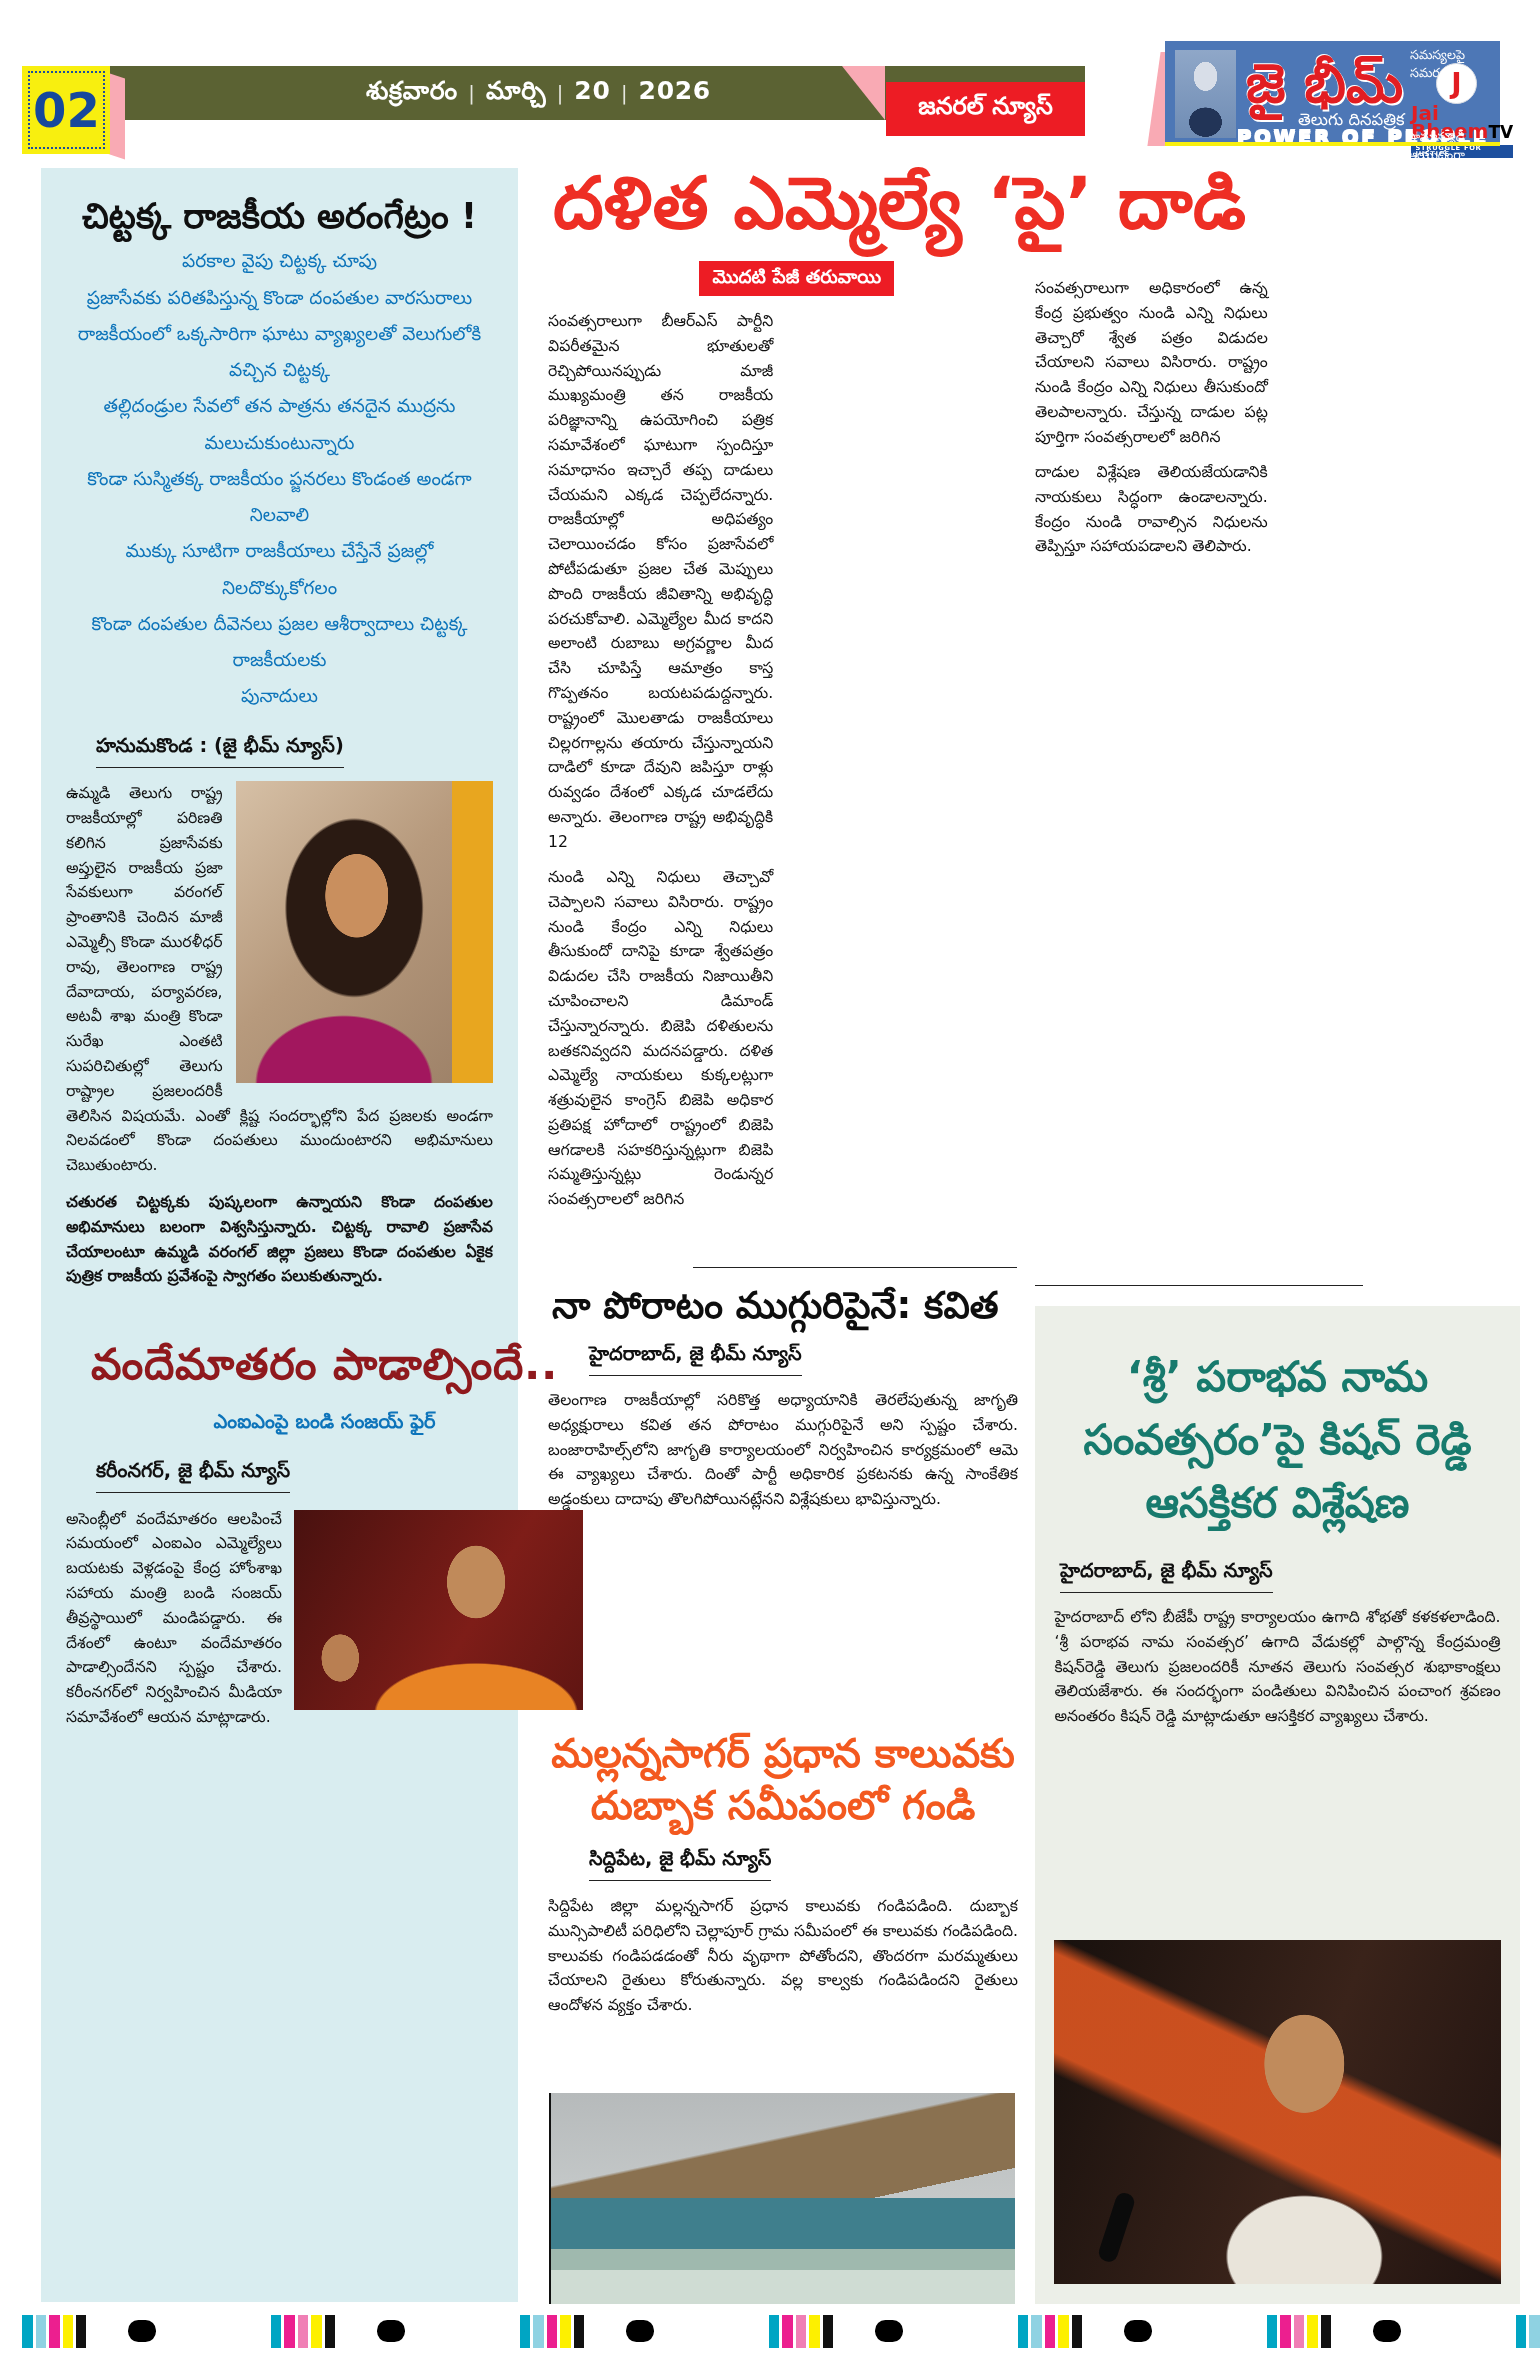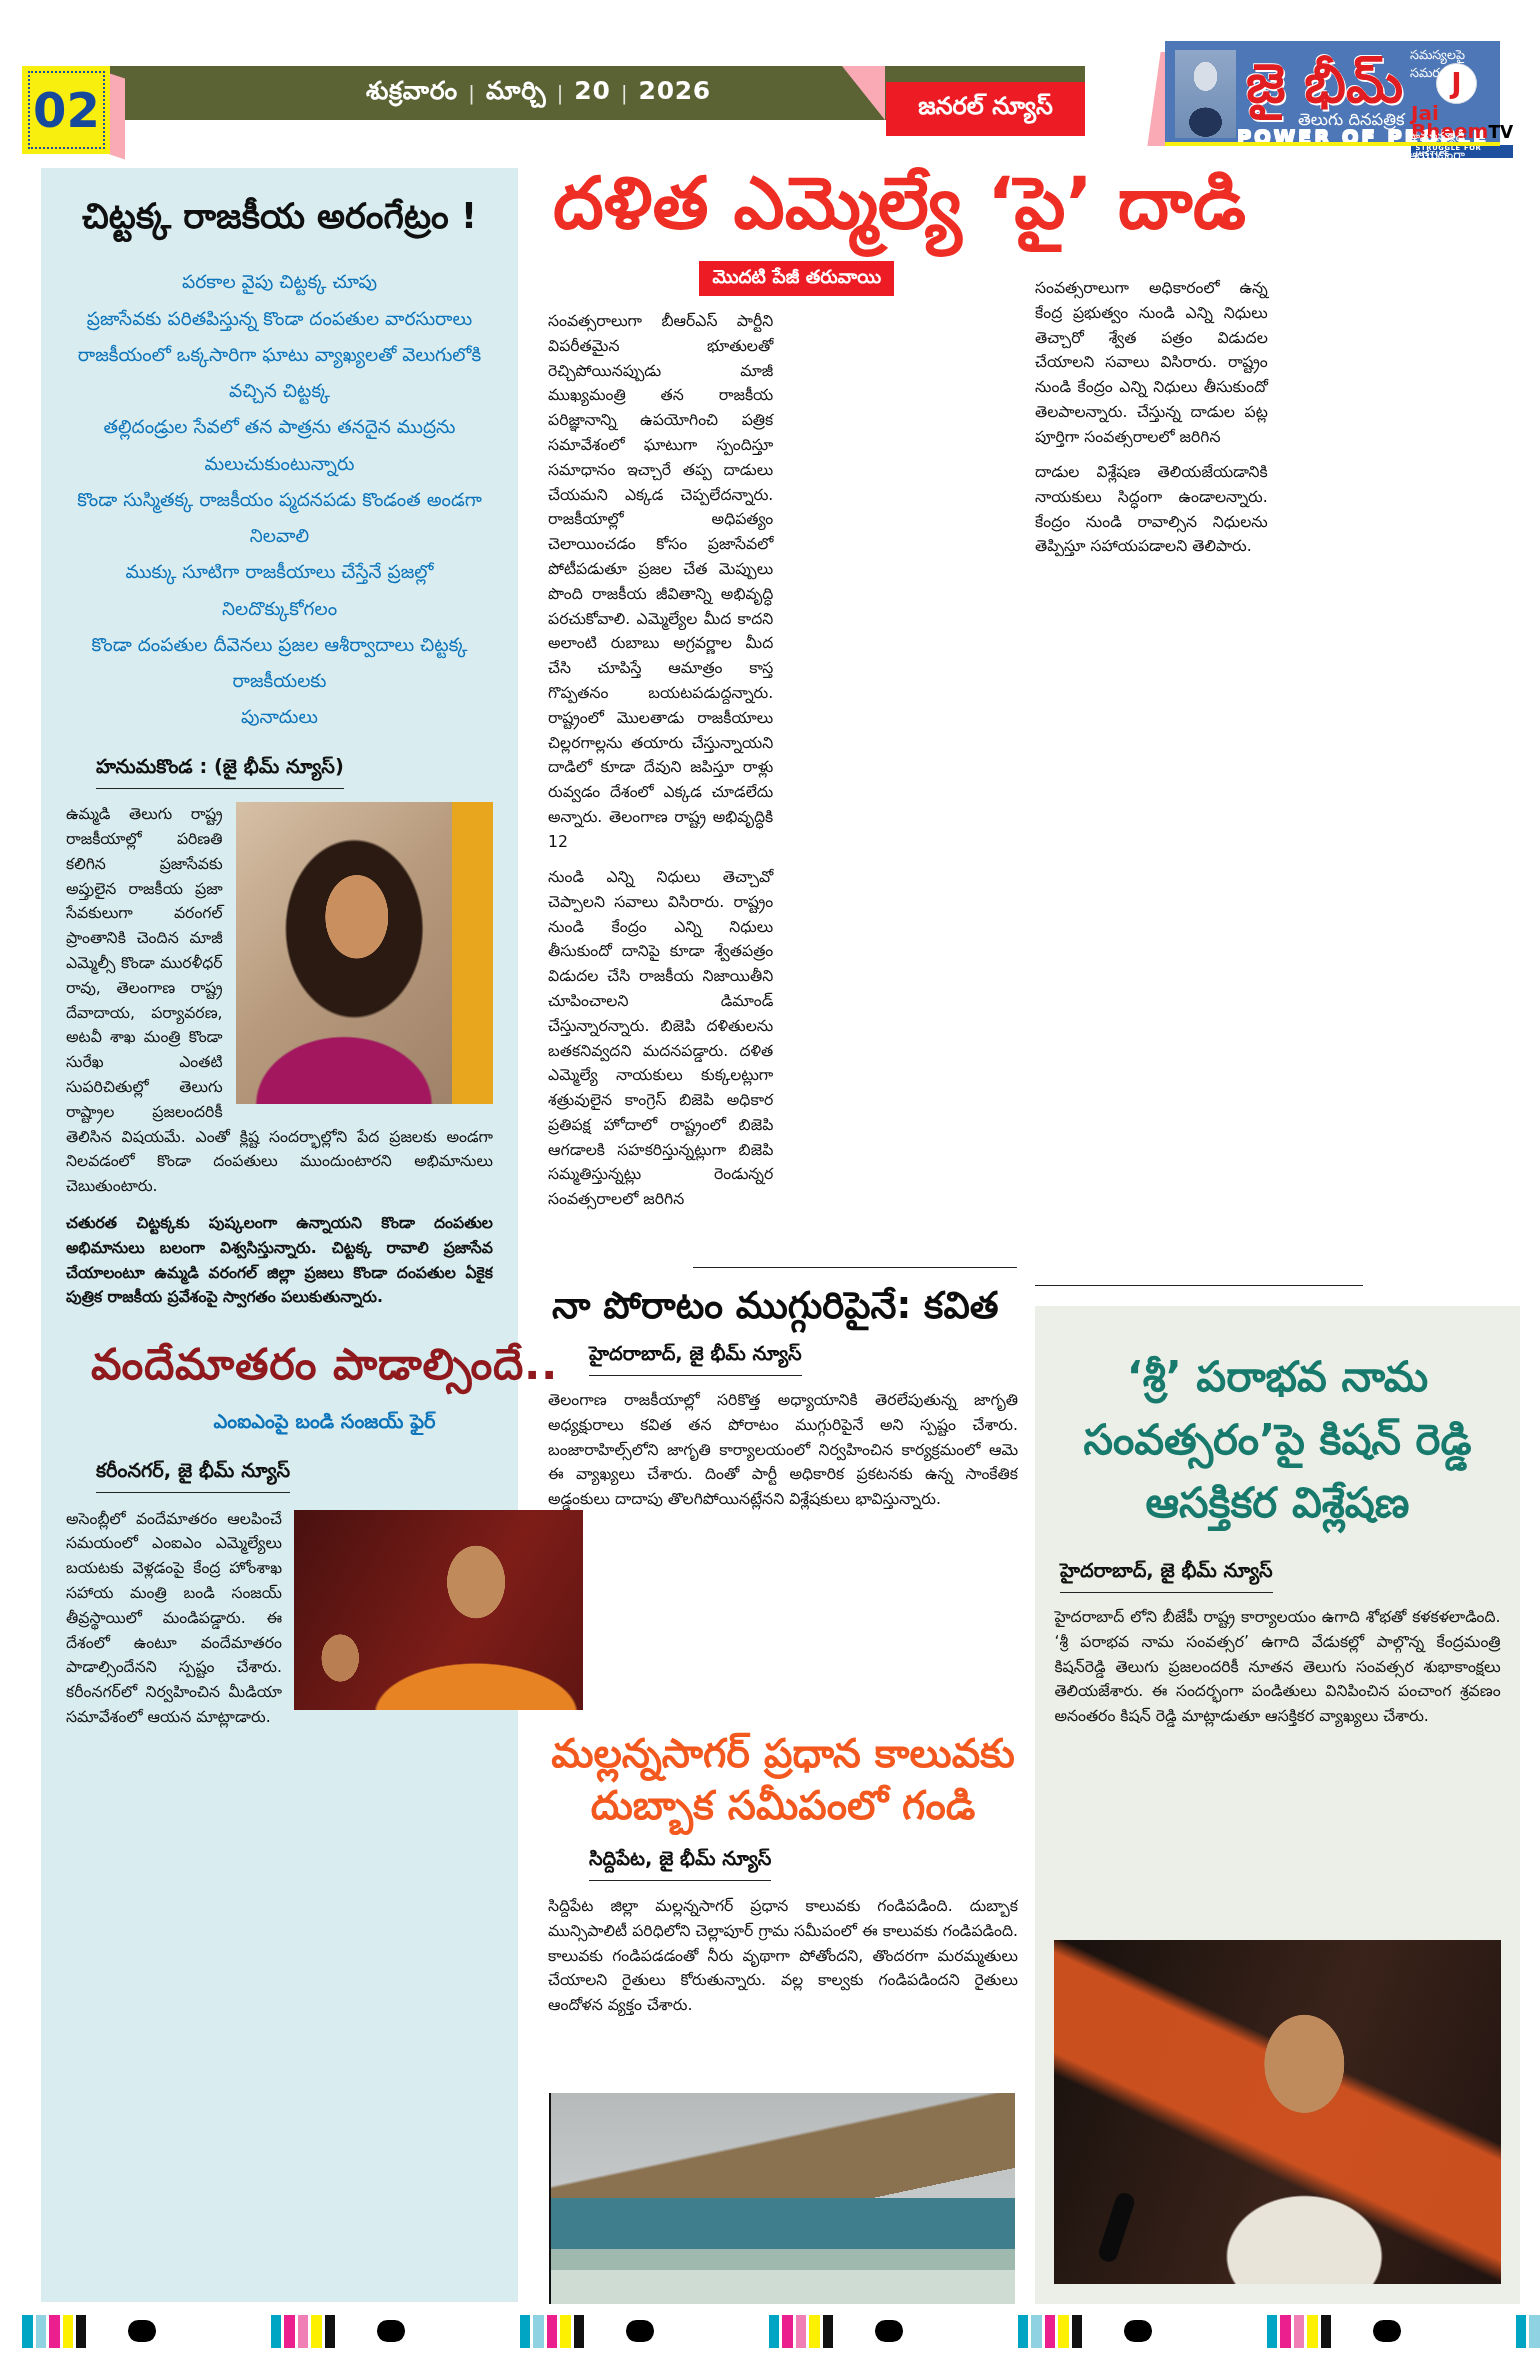--- a/index.html
+++ b/index.html
@@ -147,26 +147,26 @@
     </div>
   </div>
 
   <div class="abs rule" style="left:693px;top:1267px;width:324px;"></div>
   <div class="abs rule" style="left:1035px;top:1285px;width:328px;"></div>
 
   <div class="abs cyan-panel" style="left:41px;top:168px;width:477px;height:2134px;">
 
     <div class="abs" style="left:0;top:0;width:477px;height:1163px;overflow:hidden;padding:28px 25px 0;box-sizing:border-box;">
       <div class="lp-h1">చిట్టక్క రాజకీయ అరంగేట్రం !</div>
-      <div class="deck" style="margin-top:28px;">
+      <div class="deck" style="margin-top:7px;">
         <div>పరకాల వైపు చిట్టక్క చూపు</div>
         <div>ప్రజాసేవకు పరితపిస్తున్న కొండా దంపతుల వారసురాలు</div>
         <div>రాజకీయంలో ఒక్కసారిగా ఘాటు వ్యాఖ్యలతో వెలుగులోకి వచ్చిన చిట్టక్క</div>
         <div>తల్లిదండ్రుల సేవలో తన పాత్రను తనదైన ముద్రను మలుచుకుంటున్నారు</div>
-        <div>కొండా సుస్మితక్క రాజకీయం ప్మదనపడు కొండంత అండగా నిలవాలి</div>
+        <div>కొండా సుస్మితక్క రాజకీయం ప్జనరలు కొండంత అండగా నిలవాలి</div>
         <div>ముక్కు సూటిగా రాజకీయాలు చేస్తేనే ప్రజల్లో నిలదొక్కుకోగలం</div>
         <div>కొండా దంపతుల దీవెనలు ప్రజల ఆశీర్వాదాలు చిట్టక్క రాజకీయలకు</div>
         <div>పునాదులు</div>
       </div>
       <div style="margin:19.4px 0 13.4px 30px;">
         <span class="byline">హనుమకొండ : (జై భీమ్ న్యూస్)</span>
       </div>
       <div class="bodytext">
         <div class="photo photo-woman"></div>
         <p style="margin:0 0 12px;">ఉమ్మడి తెలుగు రాష్ట్ర రాజకీయాల్లో పరిణతి కలిగిన ప్రజాసేవకు అప్తులైన రాజకీయ ప్రజా సేవకులుగా వరంగల్ ప్రాంతానికి చెందిన మాజీ ఎమ్మెల్సీ కొండా మురళీధర్ రావు, తెలంగాణ రాష్ట్ర దేవాదాయ, పర్యావరణ, అటవీ శాఖ మంత్రి కొండా సురేఖ ఎంతటి సుపరిచితుల్లో తెలుగు రాష్ట్రాల ప్రజలందరికీ తెలిసిన విషయమే. ఎంతో క్లిష్ట సందర్భాల్లోని పేద ప్రజలకు అండగా నిలవడంలో కొండా దంపతులు ముందుంటారని అభిమానులు చెబుతుంటారు.</p>

